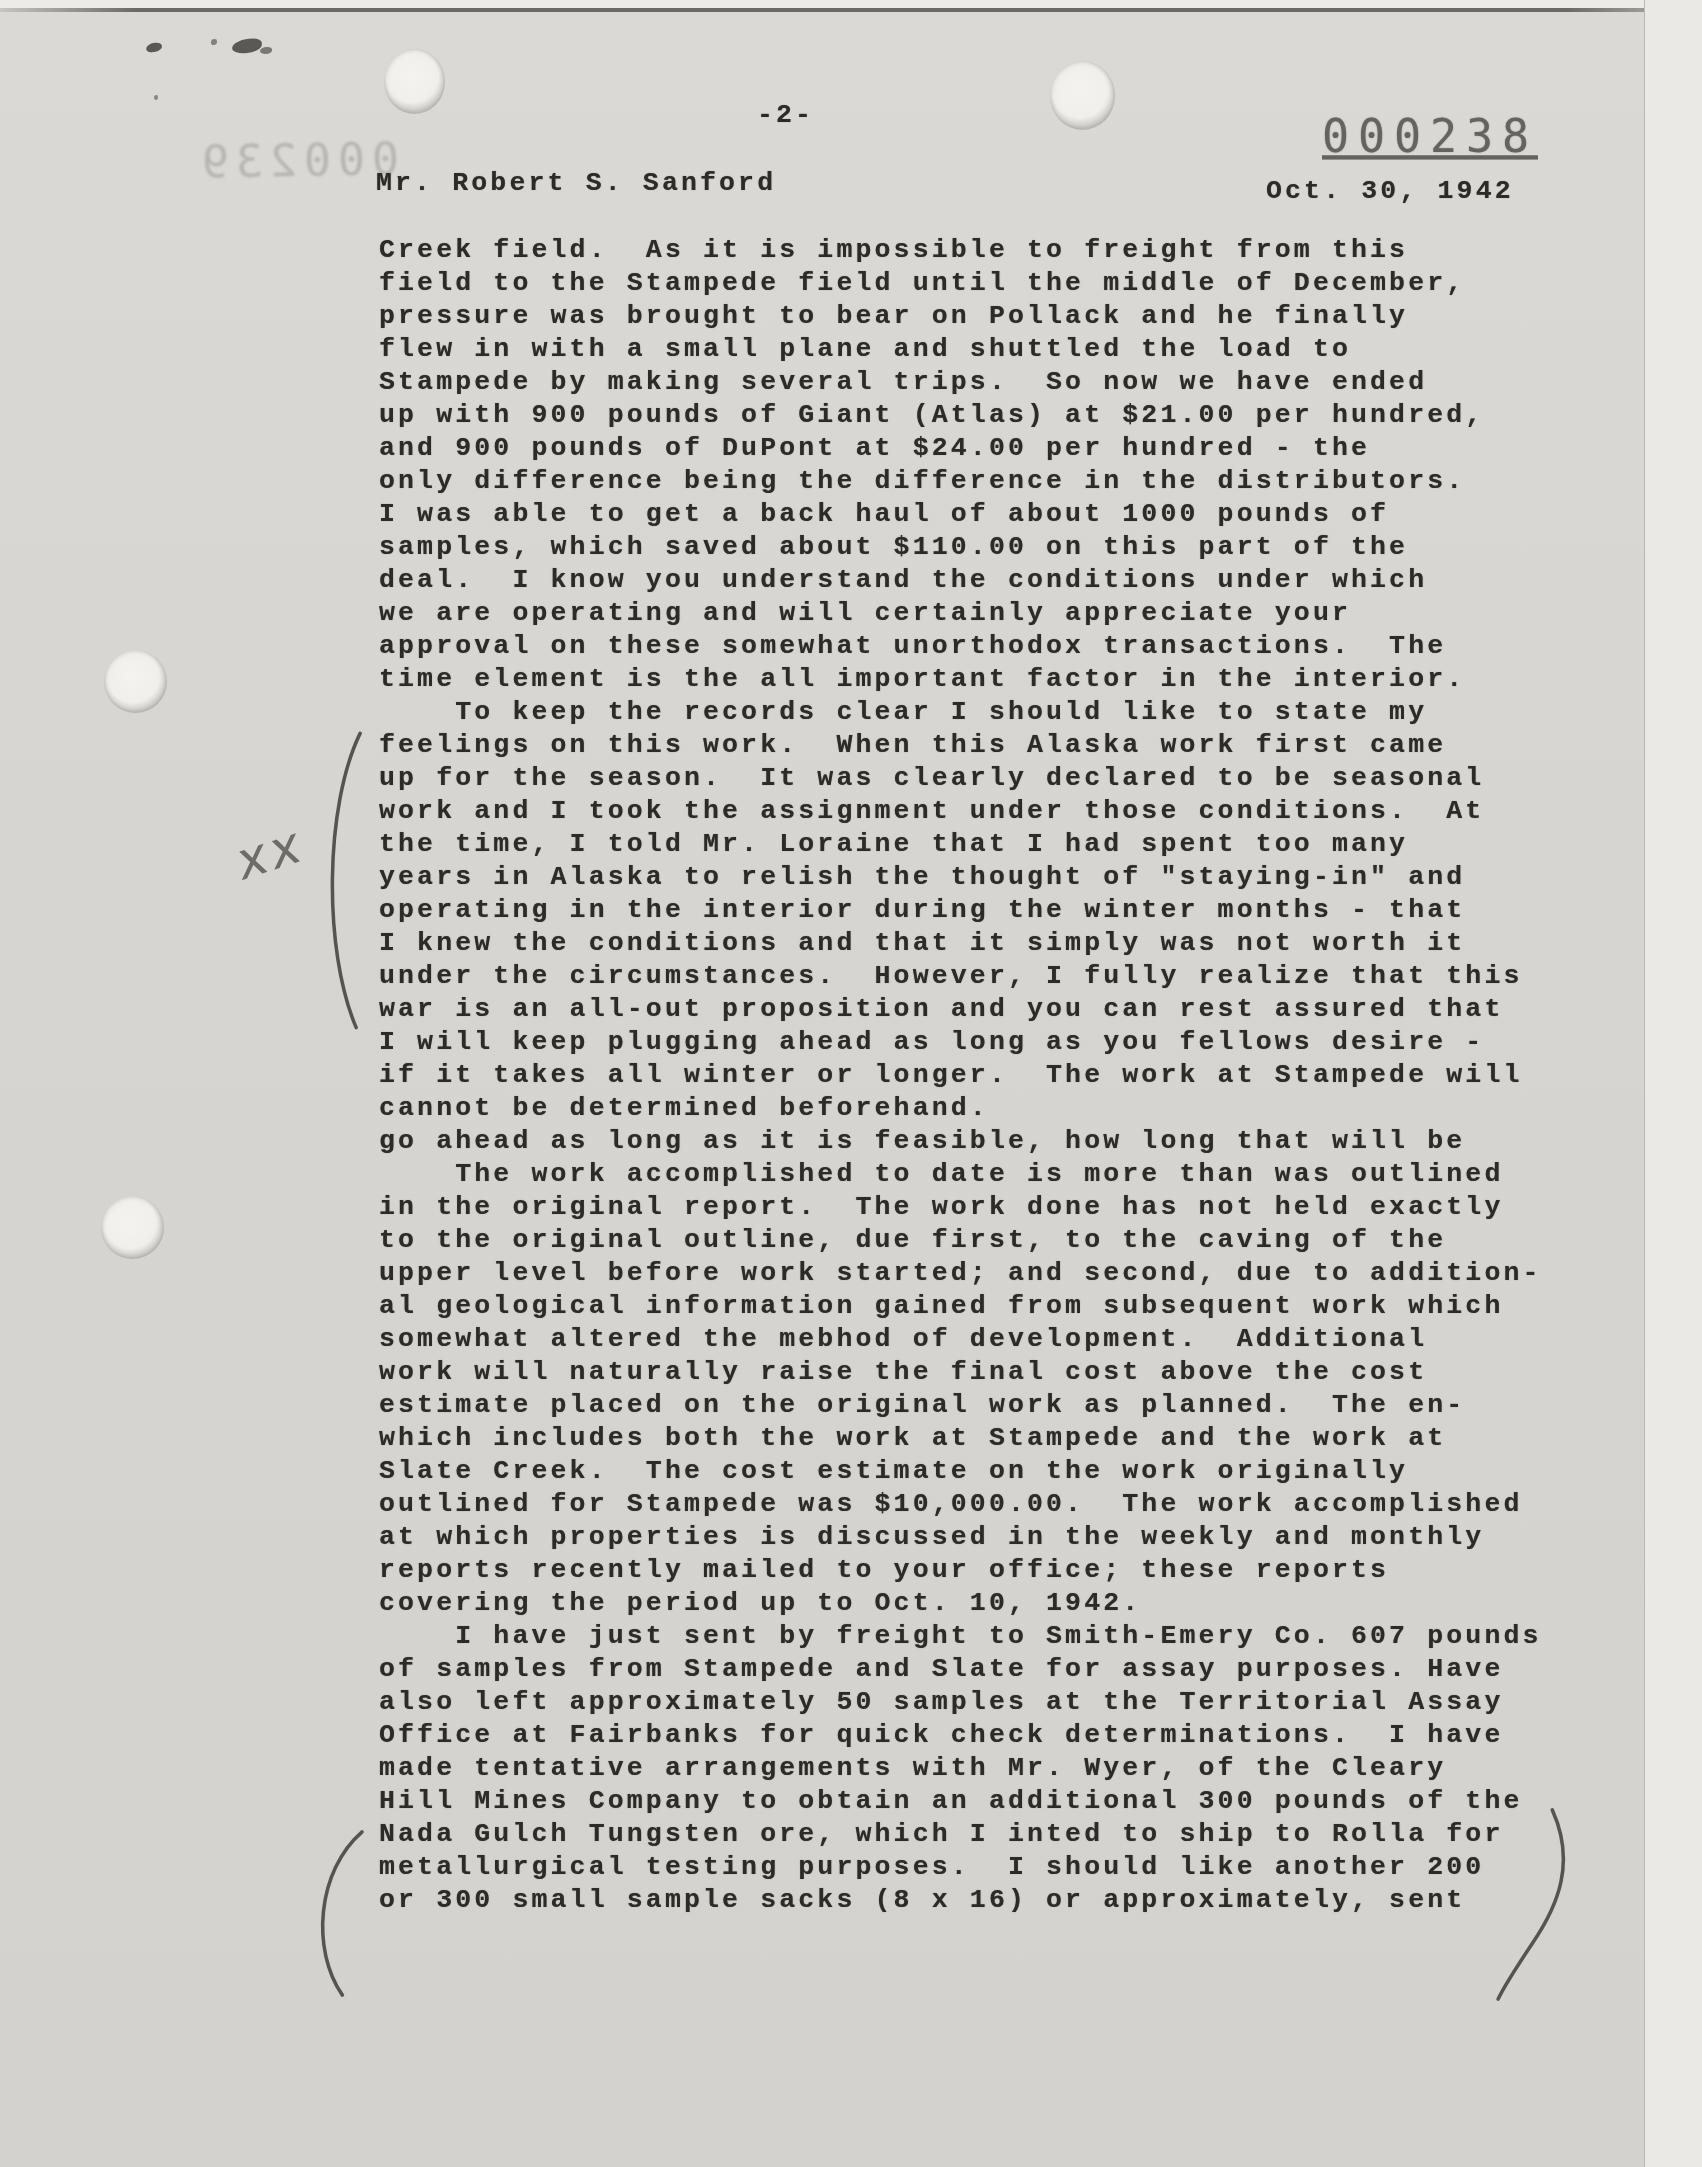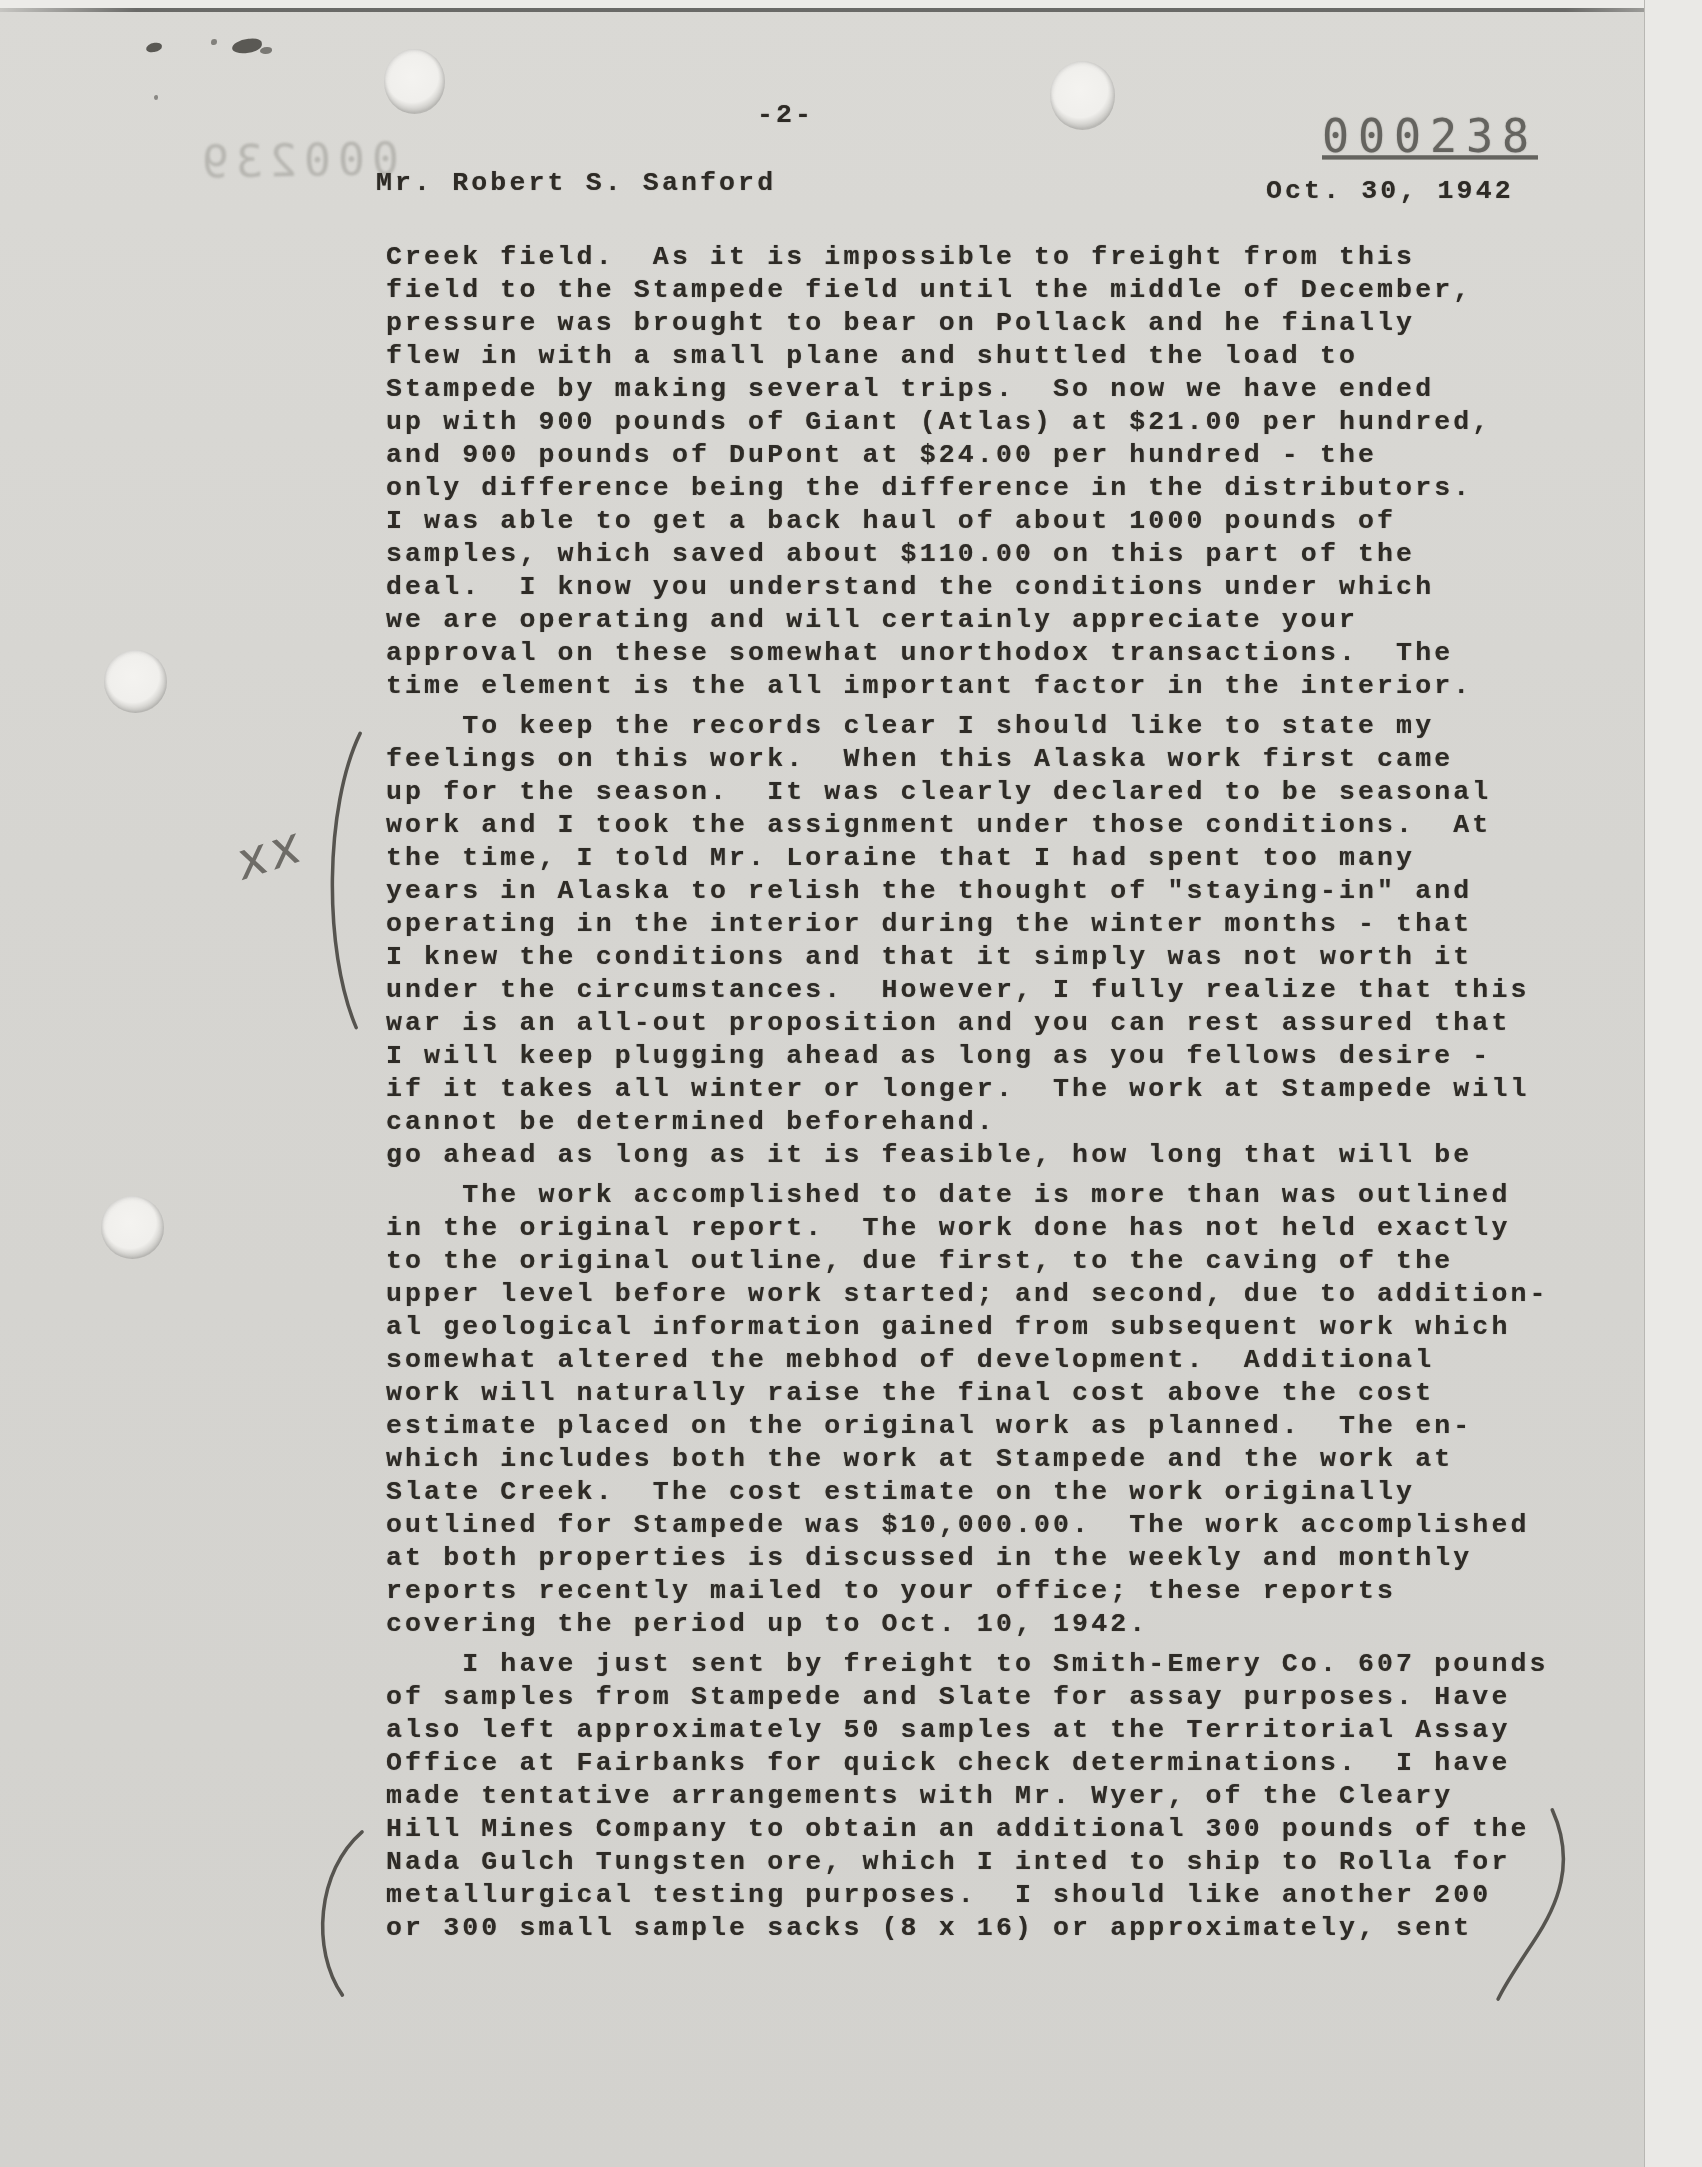--- a/index.html
+++ b/index.html
@@ -48,21 +48,21 @@
   }
   .stamp-mirror{
     position:absolute;left:195px;top:138px;
     font:normal 45px/45px "DejaVu Sans Mono","Liberation Mono",monospace;
     letter-spacing:6.9px;color:#b7b6b1;transform:scaleX(-1) rotate(1deg);
     filter:blur(1px);
   }
 
   .letter-body{position:absolute;left:379px;top:234px;width:1212px;}
   .letter-body .line{white-space:pre;}
-  .paragraph{margin:7px;}
+  .paragraph{margin:0;}
 
   
   .hand-xx{
     position:absolute;left:236px;top:827px;
     font:italic 400 51px/51px "DejaVu Sans",sans-serif;
     color:#6e6c67;transform:rotate(-18deg);letter-spacing:3.9px;
   }
   .margin-svg{position:absolute;overflow:visible;}
   .margin-svg path{fill:none;stroke:#56544f;stroke-width:3.6;stroke-linecap:round;}
   .brk1{left:315px;top:727px;}
@@ -134,21 +134,21 @@
         <div class="line">in the original report.  The work done has not held exactly</div>
         <div class="line">to the original outline, due first, to the caving of the</div>
         <div class="line">upper level before work started; and second, due to addition-</div>
         <div class="line">al geological information gained from subsequent work which</div>
         <div class="line">somewhat altered the mebhod of development.  Additional</div>
         <div class="line">work will naturally raise the final cost above the cost</div>
         <div class="line">estimate placed on the original work as planned.  The en-</div>
         <div class="line">which includes both the work at Stampede and the work at</div>
         <div class="line">Slate Creek.  The cost estimate on the work originally</div>
         <div class="line">outlined for Stampede was $10,000.00.  The work accomplished</div>
-        <div class="line">at both properties is discussed in the weekly and monthly</div>
+        <div class="line">at which properties is discussed in the weekly and monthly</div>
         <div class="line">reports recently mailed to your office; these reports</div>
         <div class="line">covering the period up to Oct. 10, 1942.</div>
       </div>
       <div class="paragraph">
         <div class="line">    I have just sent by freight to Smith-Emery Co. 607 pounds</div>
         <div class="line">of samples from Stampede and Slate for assay purposes. Have</div>
         <div class="line">also left approximately 50 samples at the Territorial Assay</div>
         <div class="line">Office at Fairbanks for quick check determinations.  I have</div>
         <div class="line">made tentative arrangements with Mr. Wyer, of the Cleary</div>
         <div class="line">Hill Mines Company to obtain an additional 300 pounds of the</div>

